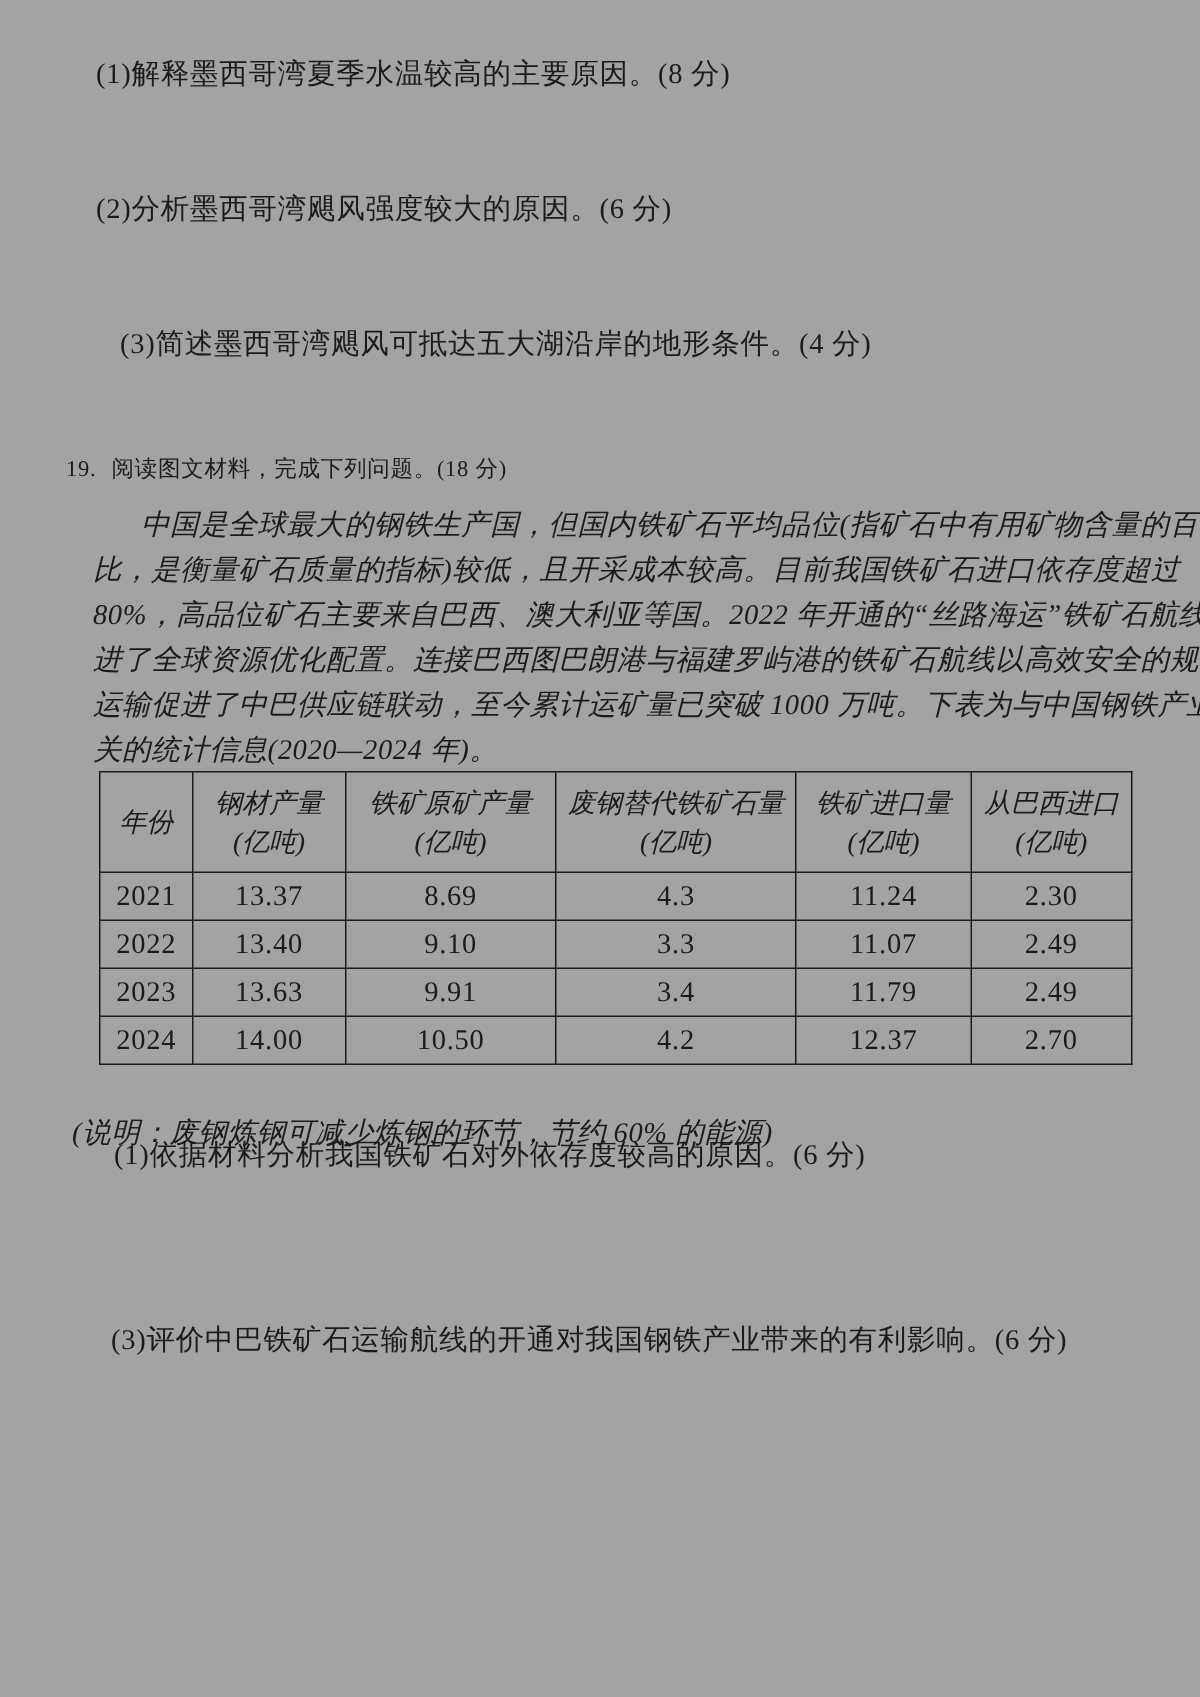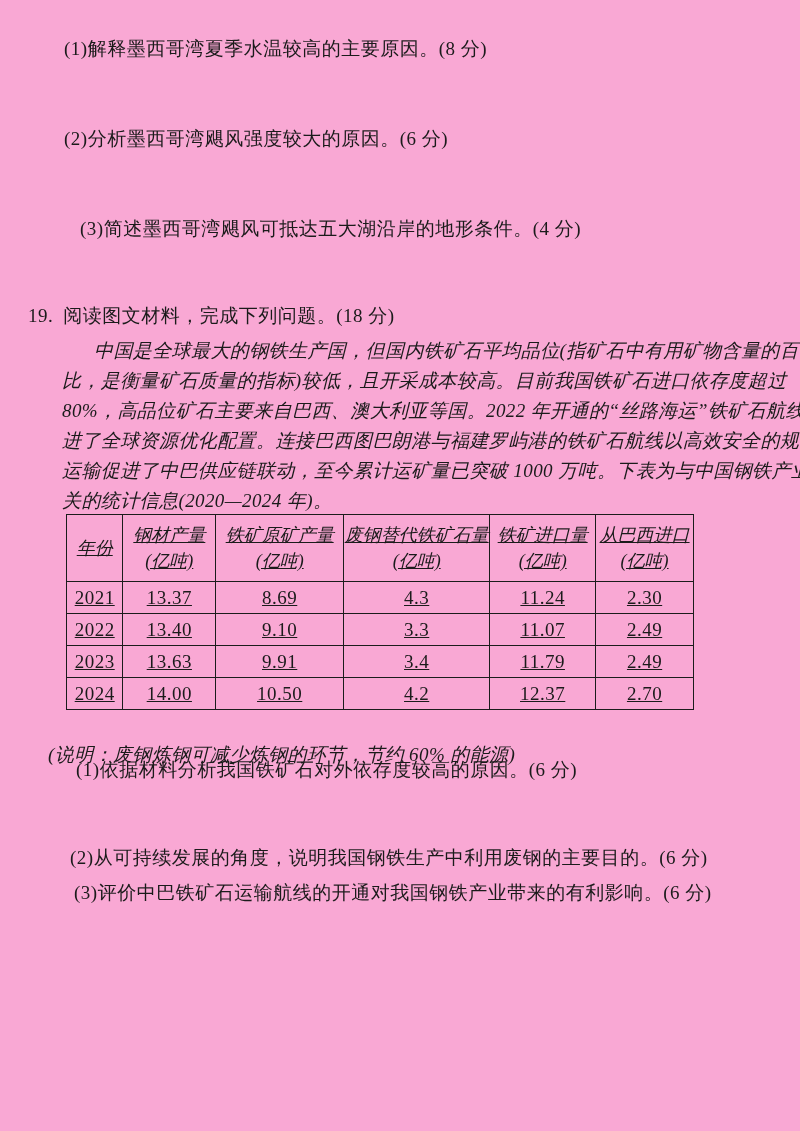--- a/index.html
+++ b/index.html
@@ -1,47 +1,46 @@
 <!DOCTYPE html>
 <html><head>
 <meta charset="utf-8">
 <style>
   html, body { margin: 0; padding: 0; background: #ffffff; }
   .page {
     position: relative;
     width: 800px;
     height: 1131px;
-    background: #f9a8d4;
+    background: #a3a3a3;
     font-family: "Liberation Serif", "DejaVu Serif", serif;
     color: #1b1b1b;
     overflow: hidden;
   }
   .line { position: absolute; white-space: nowrap; }
   .qline { font-size: 19px; letter-spacing: 0.5px; }
   .q18-1 { left: 64px; top: 36px; }
   .q18-2 { left: 64px; top: 126px; }
   .q18-3 { left: 80px; top: 216px; }
-  .q19-head { left: 28px; top: 303px; font-size: 19px; letter-spacing: 0.5px; }
+  .q19-head { left: 44px; top: 303px; font-size: 15px; letter-spacing: 0.5px; }
   .q19-head .qnum { margin-right: 10px; }
   .material {
     position: absolute;
     left: 62px; top: 336px; width: 688px;
     font-size: 19px;
     font-style: italic;           
     letter-spacing: 0.4px;
   }
   .material .mline { line-height: 30px; white-space: nowrap; }
   .material .mline.indent { text-indent: 32px; }
   table.stats {
     position: absolute;
     left: 66px; top: 514px;
-    width: 628px;
+    width: 689px;
     border-collapse: collapse;
     table-layout: fixed;
-    text-decoration: underline;
   }
   table.stats th, table.stats td {
     border: 1.5px solid #1c1c1c;
     text-align: center;
     vertical-align: middle;
     padding: 0;
   }
   table.stats th {
     height: 66px;
     font-size: 18px;
@@ -155,16 +154,15 @@
         <td>4.2</td>
         <td>12.37</td>
         <td>2.70</td>
       </tr>
     </tbody>
   </table>
 
   <div class="line note">(说明：废钢炼钢可减少炼钢的环节，节约 60% 的能源)</div>
 
   <div class="line qline q19-1">(1)依据材料分析我国铁矿石对外依存度较高的原因。(6 分)</div>
-  <div class="line qline q19-2">(2)从可持续发展的角度，说明我国钢铁生产中利用废钢的主要目的。(6 分)</div>
   <div class="line qline q19-3">(3)评价中巴铁矿石运输航线的开通对我国钢铁产业带来的有利影响。(6 分)</div>
 
 </div>
 
 </body></html>

